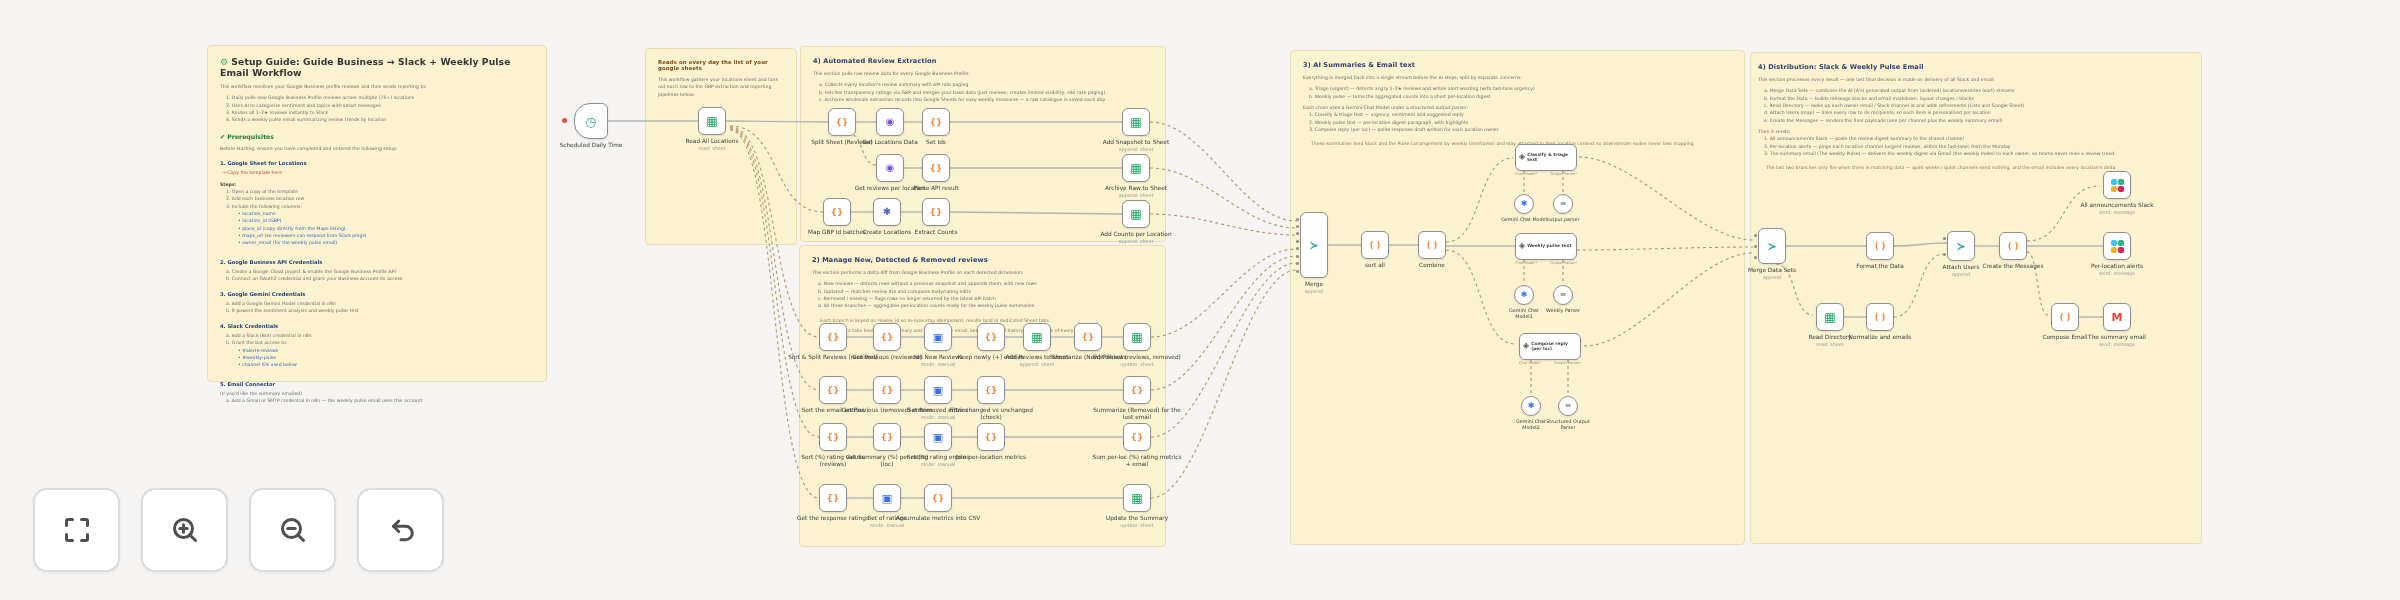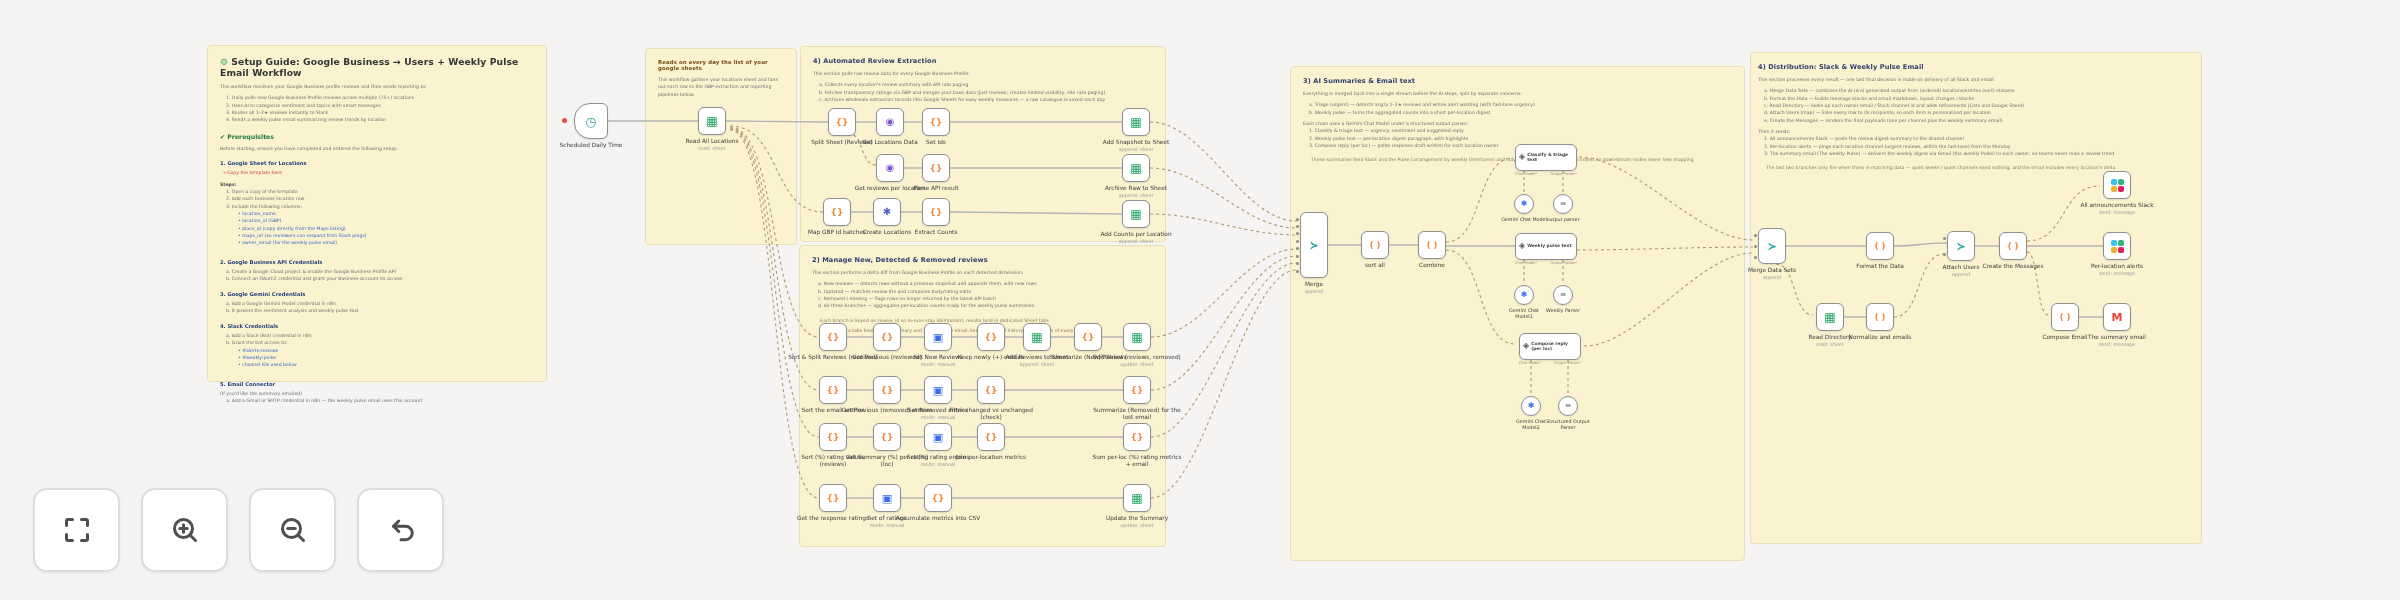--- a/index.html
+++ b/index.html
@@ -58,21 +58,21 @@
        border-radius:14px;display:flex;align-items:center;justify-content:center;
        box-shadow:0 1px 3px rgba(0,0,0,.06);z-index:10;cursor:pointer}
   .ctl svg{stroke:#4f4f4f;fill:none;stroke-width:2;stroke-linecap:round;stroke-linejoin:round}
 </style>
 </head>
 <body>
 
 <div id="canvas">
   <div id="sticky-layer">
       <div class="sticky s1" style="left: 207px; top: 45px; width: 340px; height: 337px;">
-        <div class="ttl"><span class="ticon">⚙</span><span>Setup Guide: Google Business → Users + Weekly Pulse Email Workflow</span></div>
+        <div class="ttl"><span class="ticon">⚙</span><span>Setup Guide: Guide Business → Slack + Weekly Pulse Email Workflow</span></div>
         <div class="ln p">This workflow monitors your Google Business profile reviews and then sends reporting to:</div>
         <div class="ln gap"></div>
         <div class="ln li">1. Daily pulls new Google Business Profile reviews across multiple (75+) locations</div>
         <div class="ln li">2. Uses AI to categorize sentiment and topics with smart messages</div>
         <div class="ln li">3. Routes all 1–2★ reviews instantly to Slack</div>
         <div class="ln li">4. Sends a weekly pulse email summarizing review trends by location</div>
         <div class="ln h2">✔ Prerequisites</div>
         <div class="ln p">Before starting, ensure you have completed and entered the following setup:</div>
         <div class="ln h3">1. Google Sheet for Locations</div>
         <div class="ln lr">→ Copy the template here</div>
@@ -121,21 +121,21 @@
         <div class="ln p">This section performs a delta diff from Google Business Profile on each detected dimension:</div>
         <div class="ln gap"></div>
         <div class="ln li">a. New reviews — detects rows without a previous snapshot and appends them, with new rows</div>
         <div class="ln li">b. Updated — matches review IDs and compares body/rating edits</div>
         <div class="ln li">c. Removed / missing — flags rows no longer returned by the latest API batch</div>
         <div class="ln li">d. All three branches — aggregates per-location counts ready for the weekly pulse summaries</div>
         <div class="ln gap"></div>
         <div class="ln note">Each branch is keyed on review_id so re-runs stay idempotent; results land in dedicated Sheet tabs</div>
         <div class="ln note">and the delta tabs feed the AI summary and weekly pulse email, keeping the full history downstream of every diff</div>
       </div>
-      <div class="sticky s5" style="left: 1290px; top: 66px; width: 455px; height: 495px;">
+      <div class="sticky s5" style="left: 1290px; top: 50px; width: 455px; height: 495px;">
         <div class="ttl"><span>3) AI Summaries &amp; Email text</span></div>
         <div class="ln p">Everything is merged back into a single stream before the AI steps, split by separate concerns:</div>
         <div class="ln gap"></div>
         <div class="ln li">a. Triage (urgent) — detects angry 1–2★ reviews and writes alert wording (with fast-lane urgency)</div>
         <div class="ln li">b. Weekly pulse — turns the aggregated counts into a short per-location digest</div>
         <div class="ln gap"></div>
         <div class="ln p">Each chain uses a Gemini Chat Model under a structured output parser:</div>
         <div class="ln li">1. Classify &amp; triage text — urgency, sentiment and suggested reply</div>
         <div class="ln li">2. Weekly pulse text — per-location digest paragraph, with highlights</div>
         <div class="ln li">3. Compose reply (per loc) — polite response draft written for each location owner</div>

